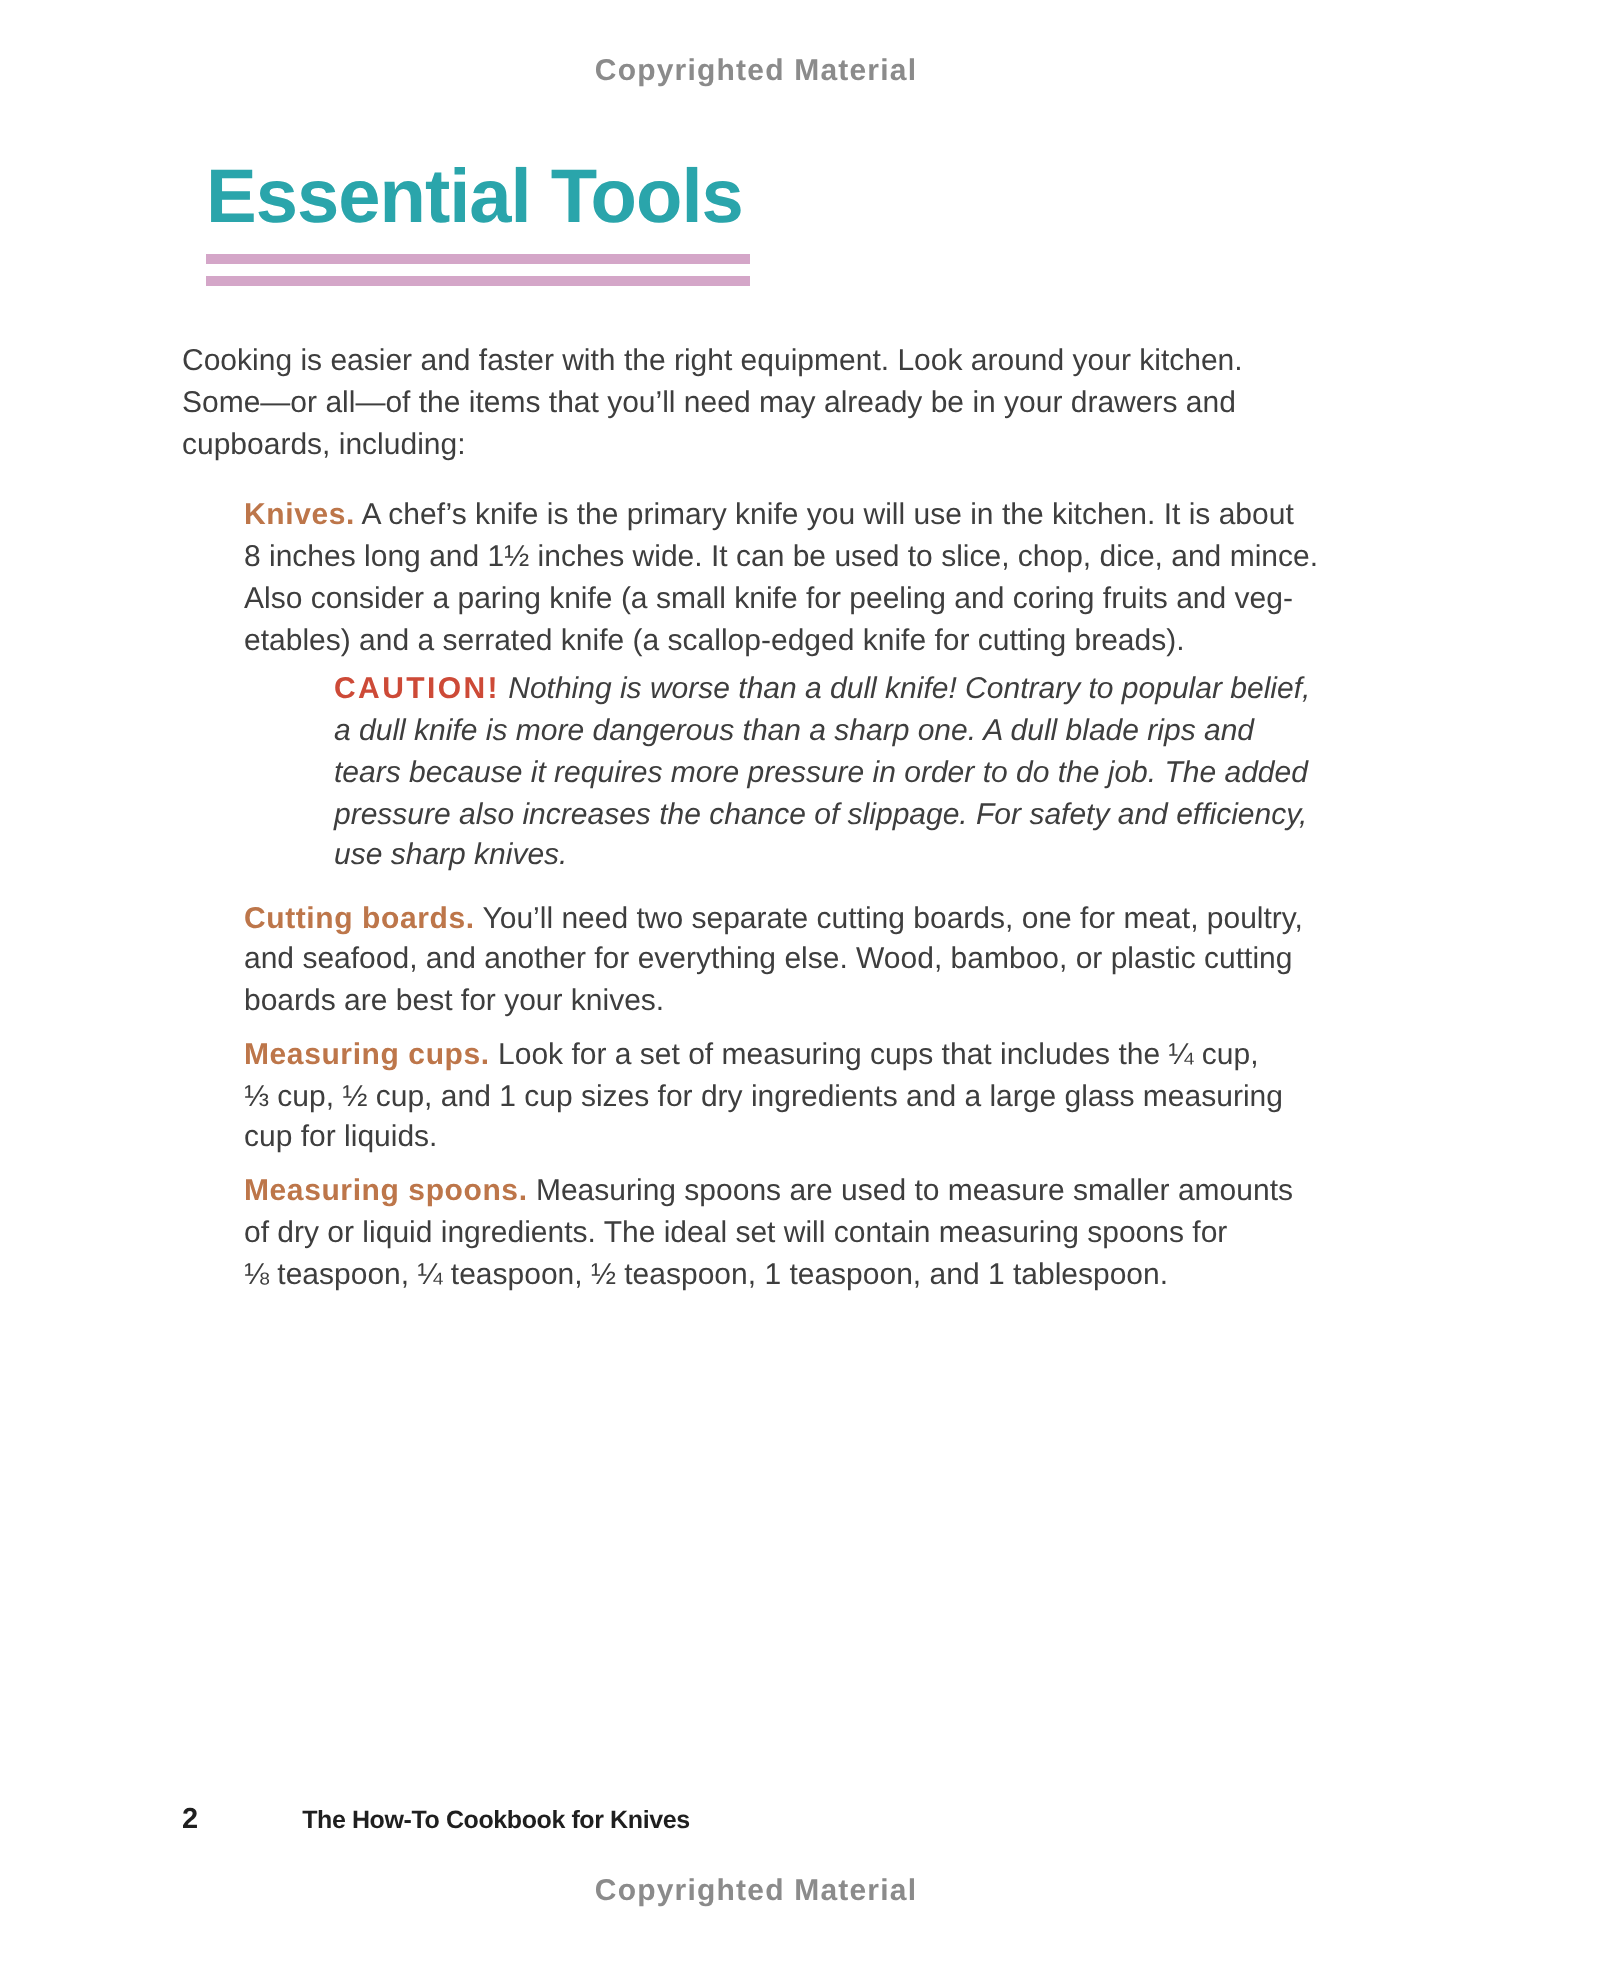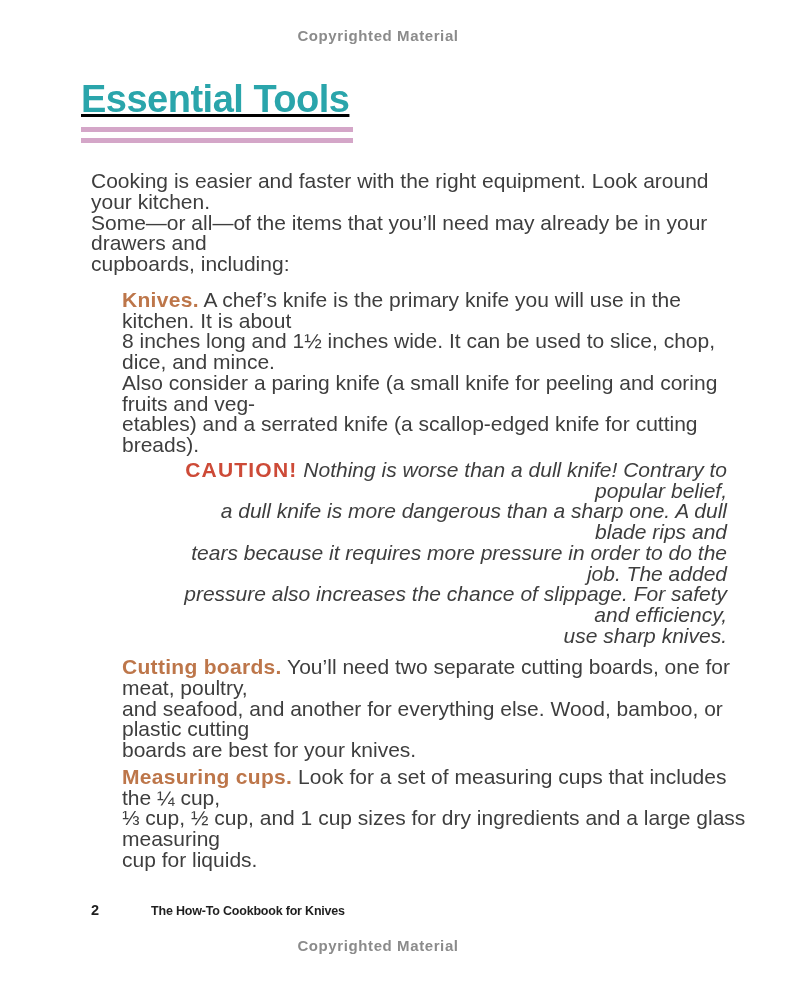--- a/index.html
+++ b/index.html
@@ -26,24 +26,23 @@
     font-weight: bold;
     letter-spacing: 0.6px;
     color: var(--copyright_gray, #8b8b8b);
   }
   .copyright.top { top: 27px; }
   .copyright.bottom { top: 937px; }
 
   
   .title-block {
     position: absolute;
-    left: 81px;
+    left: 103px;
     top: 80px;
     width: 280px;
-    text-decoration: underline;
   }
   .page-title {
     font-size: 38px;
     font-weight: 800;
     letter-spacing: -0.5px;
     line-height: 38px;
     color: var(--title_teal, #2aa5ab);
     white-space: nowrap;
     margin: 0;
   }
@@ -54,21 +53,21 @@
   }
   .title-rule.first { margin-top: 9px; }
   .title-rule.second { margin-top: 6px; }
 
   
   .content {
     position: absolute;
     left: 91px;
     top: 171px;
     width: 660px;
-    font-size: 21px;
+    font-size: 15px;
     line-height: 20.75px;
     color: var(--body_ink, #3e3e3e);
   }
   .para {
     margin: 0;
     white-space: pre-line;
   }
   .intro {
     margin: 0 0 15px 0;
   }
@@ -78,21 +77,20 @@
   .lead {
     font-weight: bold;
     letter-spacing: 0.3px;
     color: var(--lead_orange, #bd764a);
   }
   .caution {
     margin: 4px 0 10.5px 45px;
     width: 560px;
     font-style: italic;
     white-space: pre-line;
-    text-align: right;
   }
   .caution-lead {
     font-style: normal;
     font-weight: bold;
     letter-spacing: 1.2px;
     color: var(--caution_red, #cd4a37);
   }
 
   
   .footer {
@@ -150,20 +148,25 @@
 and seafood, and another for everything else. Wood, bamboo, or plastic cutting
 boards are best for your knives.</span></p>
   </div>
 
   <div class="section">
     <p class="para"><span class="lead">Measuring cups.</span><span class="body-text"> Look for a set of measuring cups that includes the ¼ cup,
 ⅓ cup, ½ cup, and 1 cup sizes for dry ingredients and a large glass measuring
 cup for liquids.</span></p>
   </div>
 
+  <div class="section">
+    <p class="para"><span class="lead">Measuring spoons.</span><span class="body-text"> Measuring spoons are used to measure smaller amounts
+of dry or liquid ingredients. The ideal set will contain measuring spoons for
+⅛ teaspoon, ¼ teaspoon, ½ teaspoon, 1 teaspoon, and 1 tablespoon.</span></p>
+  </div>
 
 
 
 </div>
   </div>
 
   <div class="footer">
     <span class="page-number">2</span>
     <span class="running-title">The How-To Cookbook for Knives</span>
   </div>

